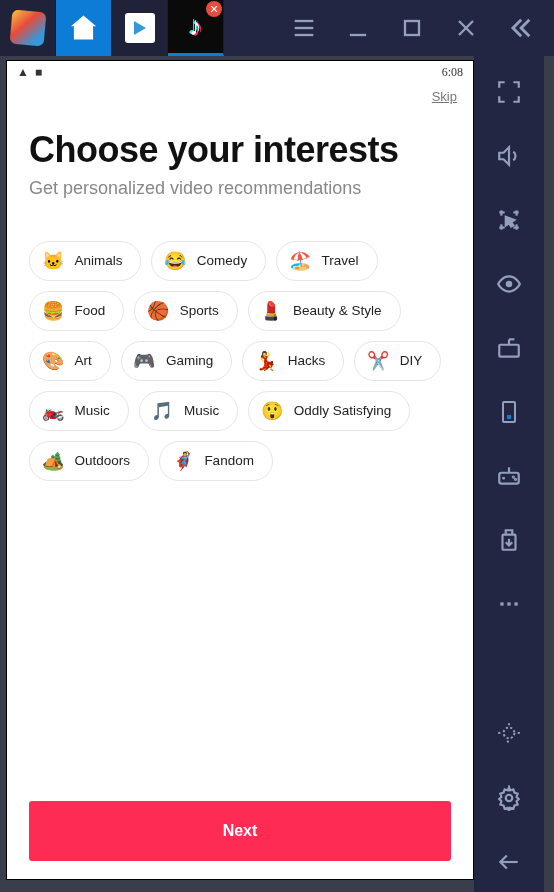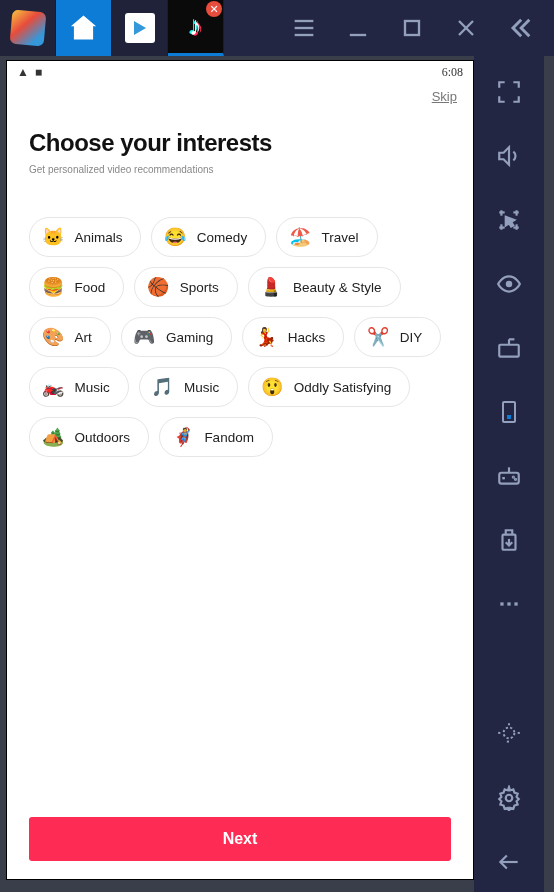--- a/index.html
+++ b/index.html
@@ -95,28 +95,28 @@
   font-size: 13px;
   color: #777;
   text-decoration: underline;
 }
 .content {
   padding: 26px 22px 14px 22px;
   flex: 1;
   overflow: hidden;
 }
 .title {
-  font-size: 24px;
+  font-size: 36px;
   font-weight: 800;
   color: #111;
   letter-spacing: -0.5px;
   line-height: 1.1;
 }
 .subtitle {
-  font-size: 10px;
+  font-size: 18px;
   color: #888;
   margin-top: 8px;
 }
 .chips {
   margin-top: 42px;
   display: flex;
   flex-wrap: wrap;
   gap: 10px;
 }
 .chip {
@@ -138,21 +138,21 @@
   color: #fff;
   padding-left: 16px;
 }
 .chip .emo { font-size: 18px; line-height:1; }
 .chip.selected .check {
   width: 16px; height: 16px;
   display:flex; align-items:center; justify-content:center;
 }
 .next-btn {
   margin: 0 22px 18px 22px;
-  height: 44px;
+  height: 60px;
   background: #fe2c55;
   color: #fff;
   font-size: 16px;
   font-weight: 600;
   border-radius: 3px;
   display:flex;
   align-items:center;
   justify-content:center;
 }
 

